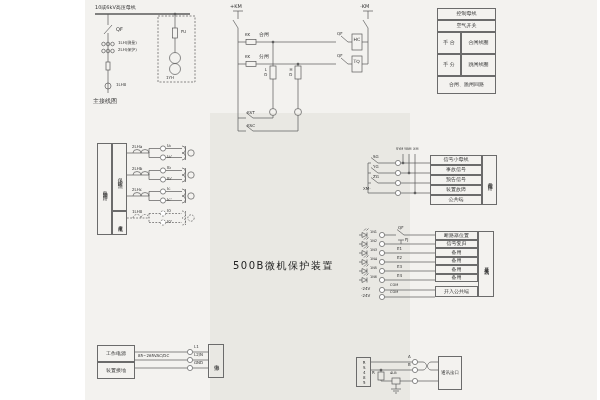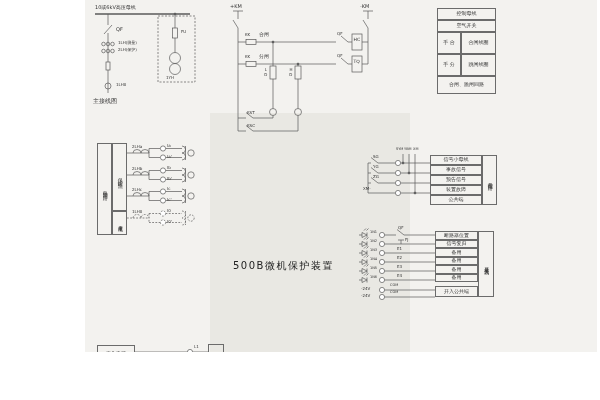--- a/index.html
+++ b/index.html
@@ -1,16 +1,16 @@
 <!DOCTYPE html>
 <html><head>
 <meta charset="utf-8">
 <style>
   html,body{margin:0;padding:0;background:#fff;}
-  .screen{position:relative;width:600px;height:352px;background:#ffffff;overflow:hidden;
+  .screen{position:relative;width:600px;height:400px;background:#ffffff;overflow:hidden;
           font-family:"DejaVu Sans","Liberation Sans",sans-serif;color:#333;}
   .canvas{position:absolute;left:85px;top:0;width:512px;height:400px;background:#f3f2ef;}
   .panel{position:absolute;left:210px;top:113px;width:200px;height:287px;background:#e9e8e3;}
   svg.wires{position:absolute;left:0;top:0;width:600px;height:400px;}
   .lb{position:absolute;font-size:5px;line-height:1.1;white-space:nowrap;color:#333;}
   .f35{font-size:3.5px;} .f4{font-size:4px;} .f45{font-size:4.5px;} .f6{font-size:6px;}
   .cell{position:absolute;border:0.6px solid #6b6b6b;box-sizing:border-box;display:flex;
         align-items:center;justify-content:center;font-size:5px;color:#333;text-align:center;
         line-height:1.1;overflow:hidden;}
   .vtext{writing-mode:vertical-rl;text-orientation:upright;letter-spacing:1.5px;}

